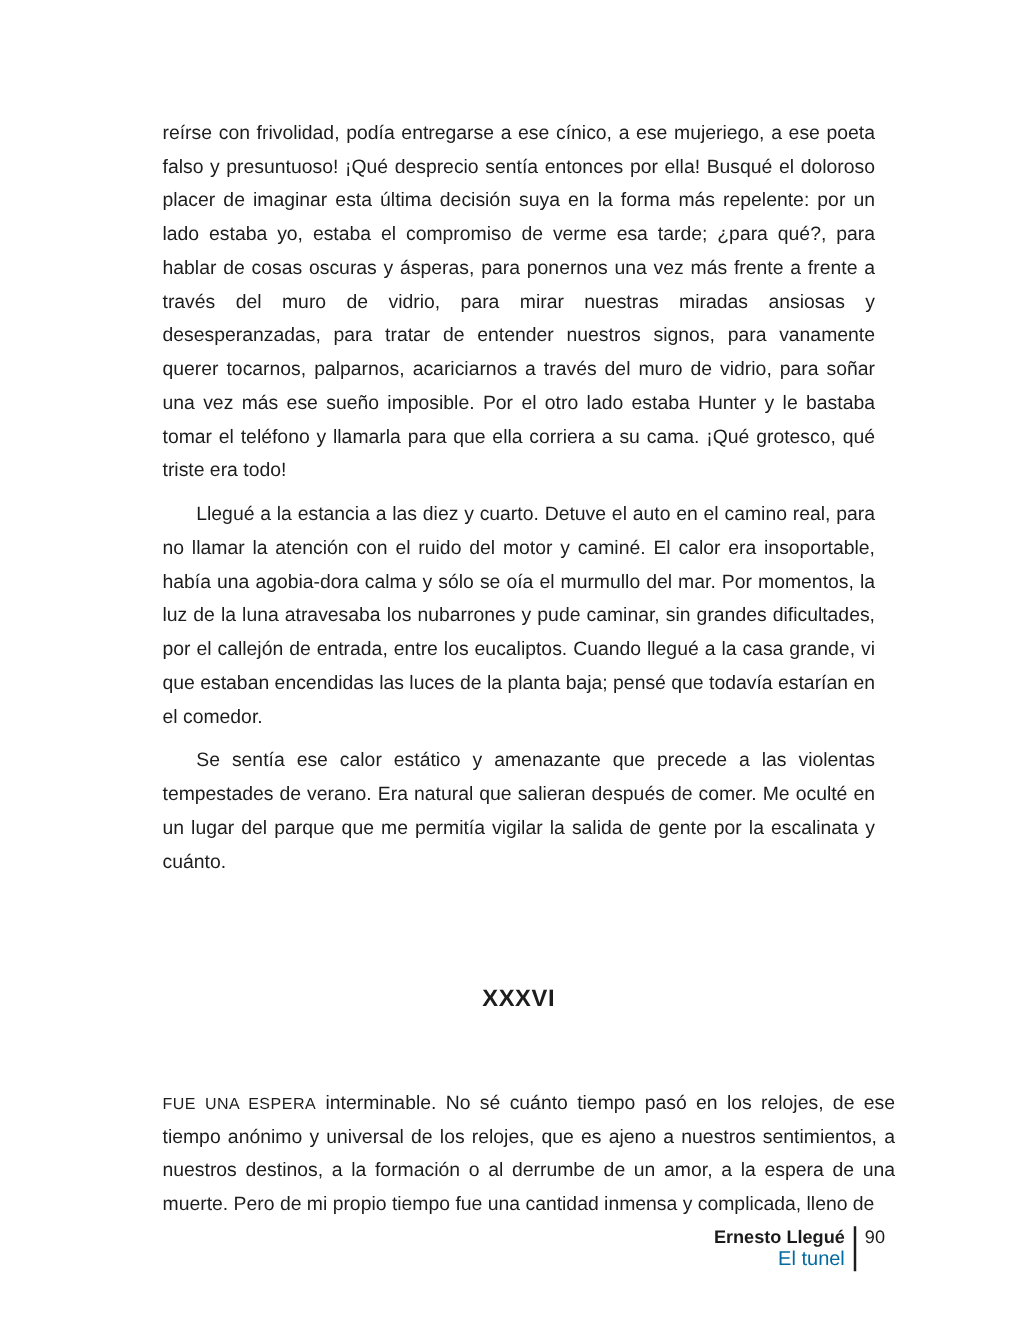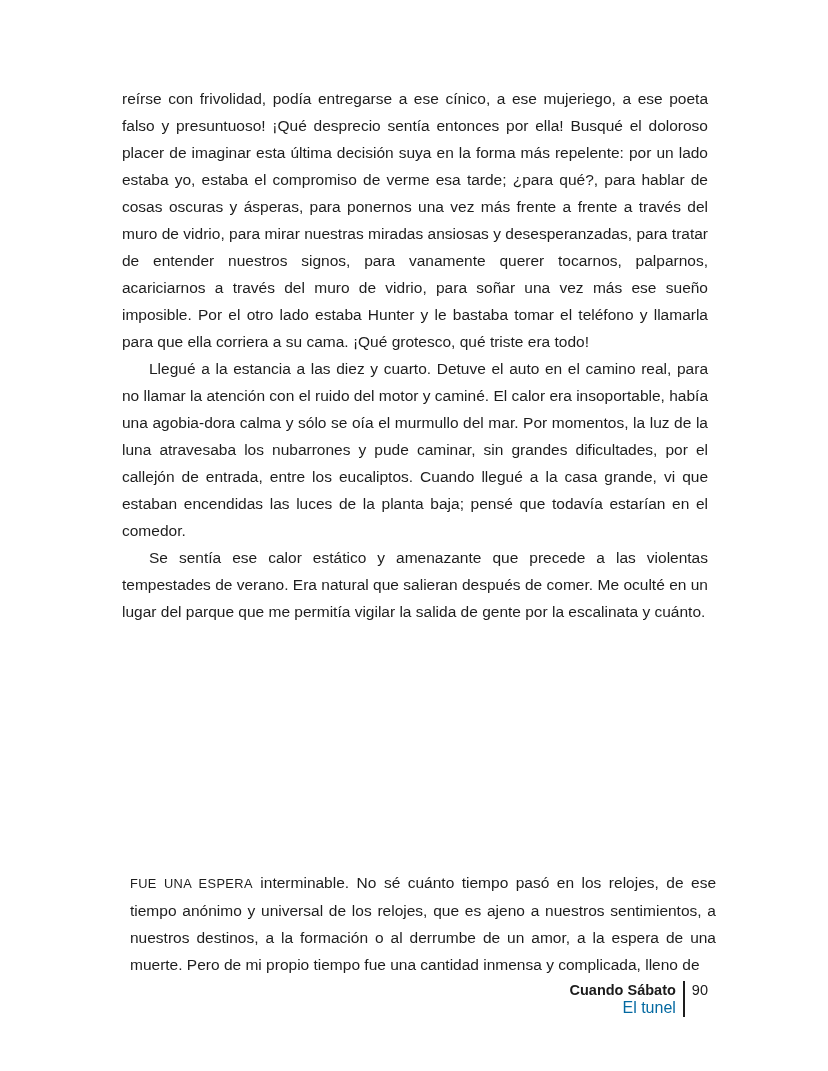--- a/index.html
+++ b/index.html
@@ -20,21 +20,21 @@
   }
   .main-text {
     position: absolute;
     top: 85px;
     left: 122px;
     width: 586px;
     font-size: 15.5px;
     line-height: 27px;
     text-align: justify;
   }
-  .main-text p { margin: 0; }
+  .main-text p { margin: 8px; }
   .main-text p.indented { text-indent: 27px; }
   .chapter-heading {
     position: absolute;
     top: 789px;
     left: 122px;
     width: 586px;
     margin: 0;
     text-align: center;
     font-weight: bold;
     font-size: 19px;
@@ -94,27 +94,28 @@
 <body>
 
 <div class="page">
 
   <div class="main-text">
     <p>reírse con frivolidad, podía entregarse a ese cínico, a ese mujeriego, a ese poeta falso y presuntuoso! ¡Qué desprecio sentía entonces por ella! Busqué el doloroso placer de imaginar esta última decisión suya en la forma más repelente: por un lado estaba yo, estaba el compromiso de verme esa tarde; ¿para qué?, para hablar de cosas oscuras y ásperas, para ponernos una vez más frente a frente a través del muro de vidrio, para mirar nuestras miradas ansiosas y desesperanzadas, para tratar de entender nuestros signos, para vanamente querer tocarnos, palparnos, acariciarnos a través del muro de vidrio, para soñar una vez más ese sueño imposible. Por el otro lado estaba Hunter y le bastaba tomar el teléfono y llamarla para que ella corriera a su cama. ¡Qué grotesco, qué triste era todo!</p>
     <p class="indented">Llegué a la estancia a las diez y cuarto. Detuve el auto en el camino real, para no llamar la atención con el ruido del motor y caminé. El calor era insoportable, había una agobia-dora calma y sólo se oía el murmullo del mar. Por momentos, la luz de la luna atravesaba los nubarrones y pude caminar, sin grandes dificultades, por el callejón de entrada, entre los eucaliptos. Cuando llegué a la casa grande, vi que estaban encendidas las luces de la planta baja; pensé que todavía estarían en el comedor.</p>
     <p class="indented">Se sentía ese calor estático y amenazante que precede a las violentas tempestades de verano. Era natural que salieran después de comer. Me oculté en un lugar del parque que me permitía vigilar la salida de gente por la escalinata y cuánto.</p>
   </div>
 
+  <h2 class="chapter-heading">XXXVI</h2>
 
   <p class="final-para">
     <span class="lead-smallcaps">FUE UNA ESPERA</span><span> interminable. No sé cuánto tiempo pasó en los relojes, de ese tiempo anónimo y universal de los relojes, que es ajeno a nuestros sentimientos, a nuestros destinos, a la formación o al derrumbe de un amor, a la espera de una muerte. Pero de mi propio tiempo fue una cantidad inmensa y complicada, lleno de</span>
   </p>
 
   <div class="footer">
     <div class="footer-text">
-      <div class="footer-author">Cuando Sábato</div>
+      <div class="footer-author">Ernesto Llegué</div>
       <div class="footer-title">El tunel</div>
     </div>
     <div class="footer-divider"></div>
     <div class="footer-page">90</div>
   </div>
 
 </div>
 
 </body></html>

